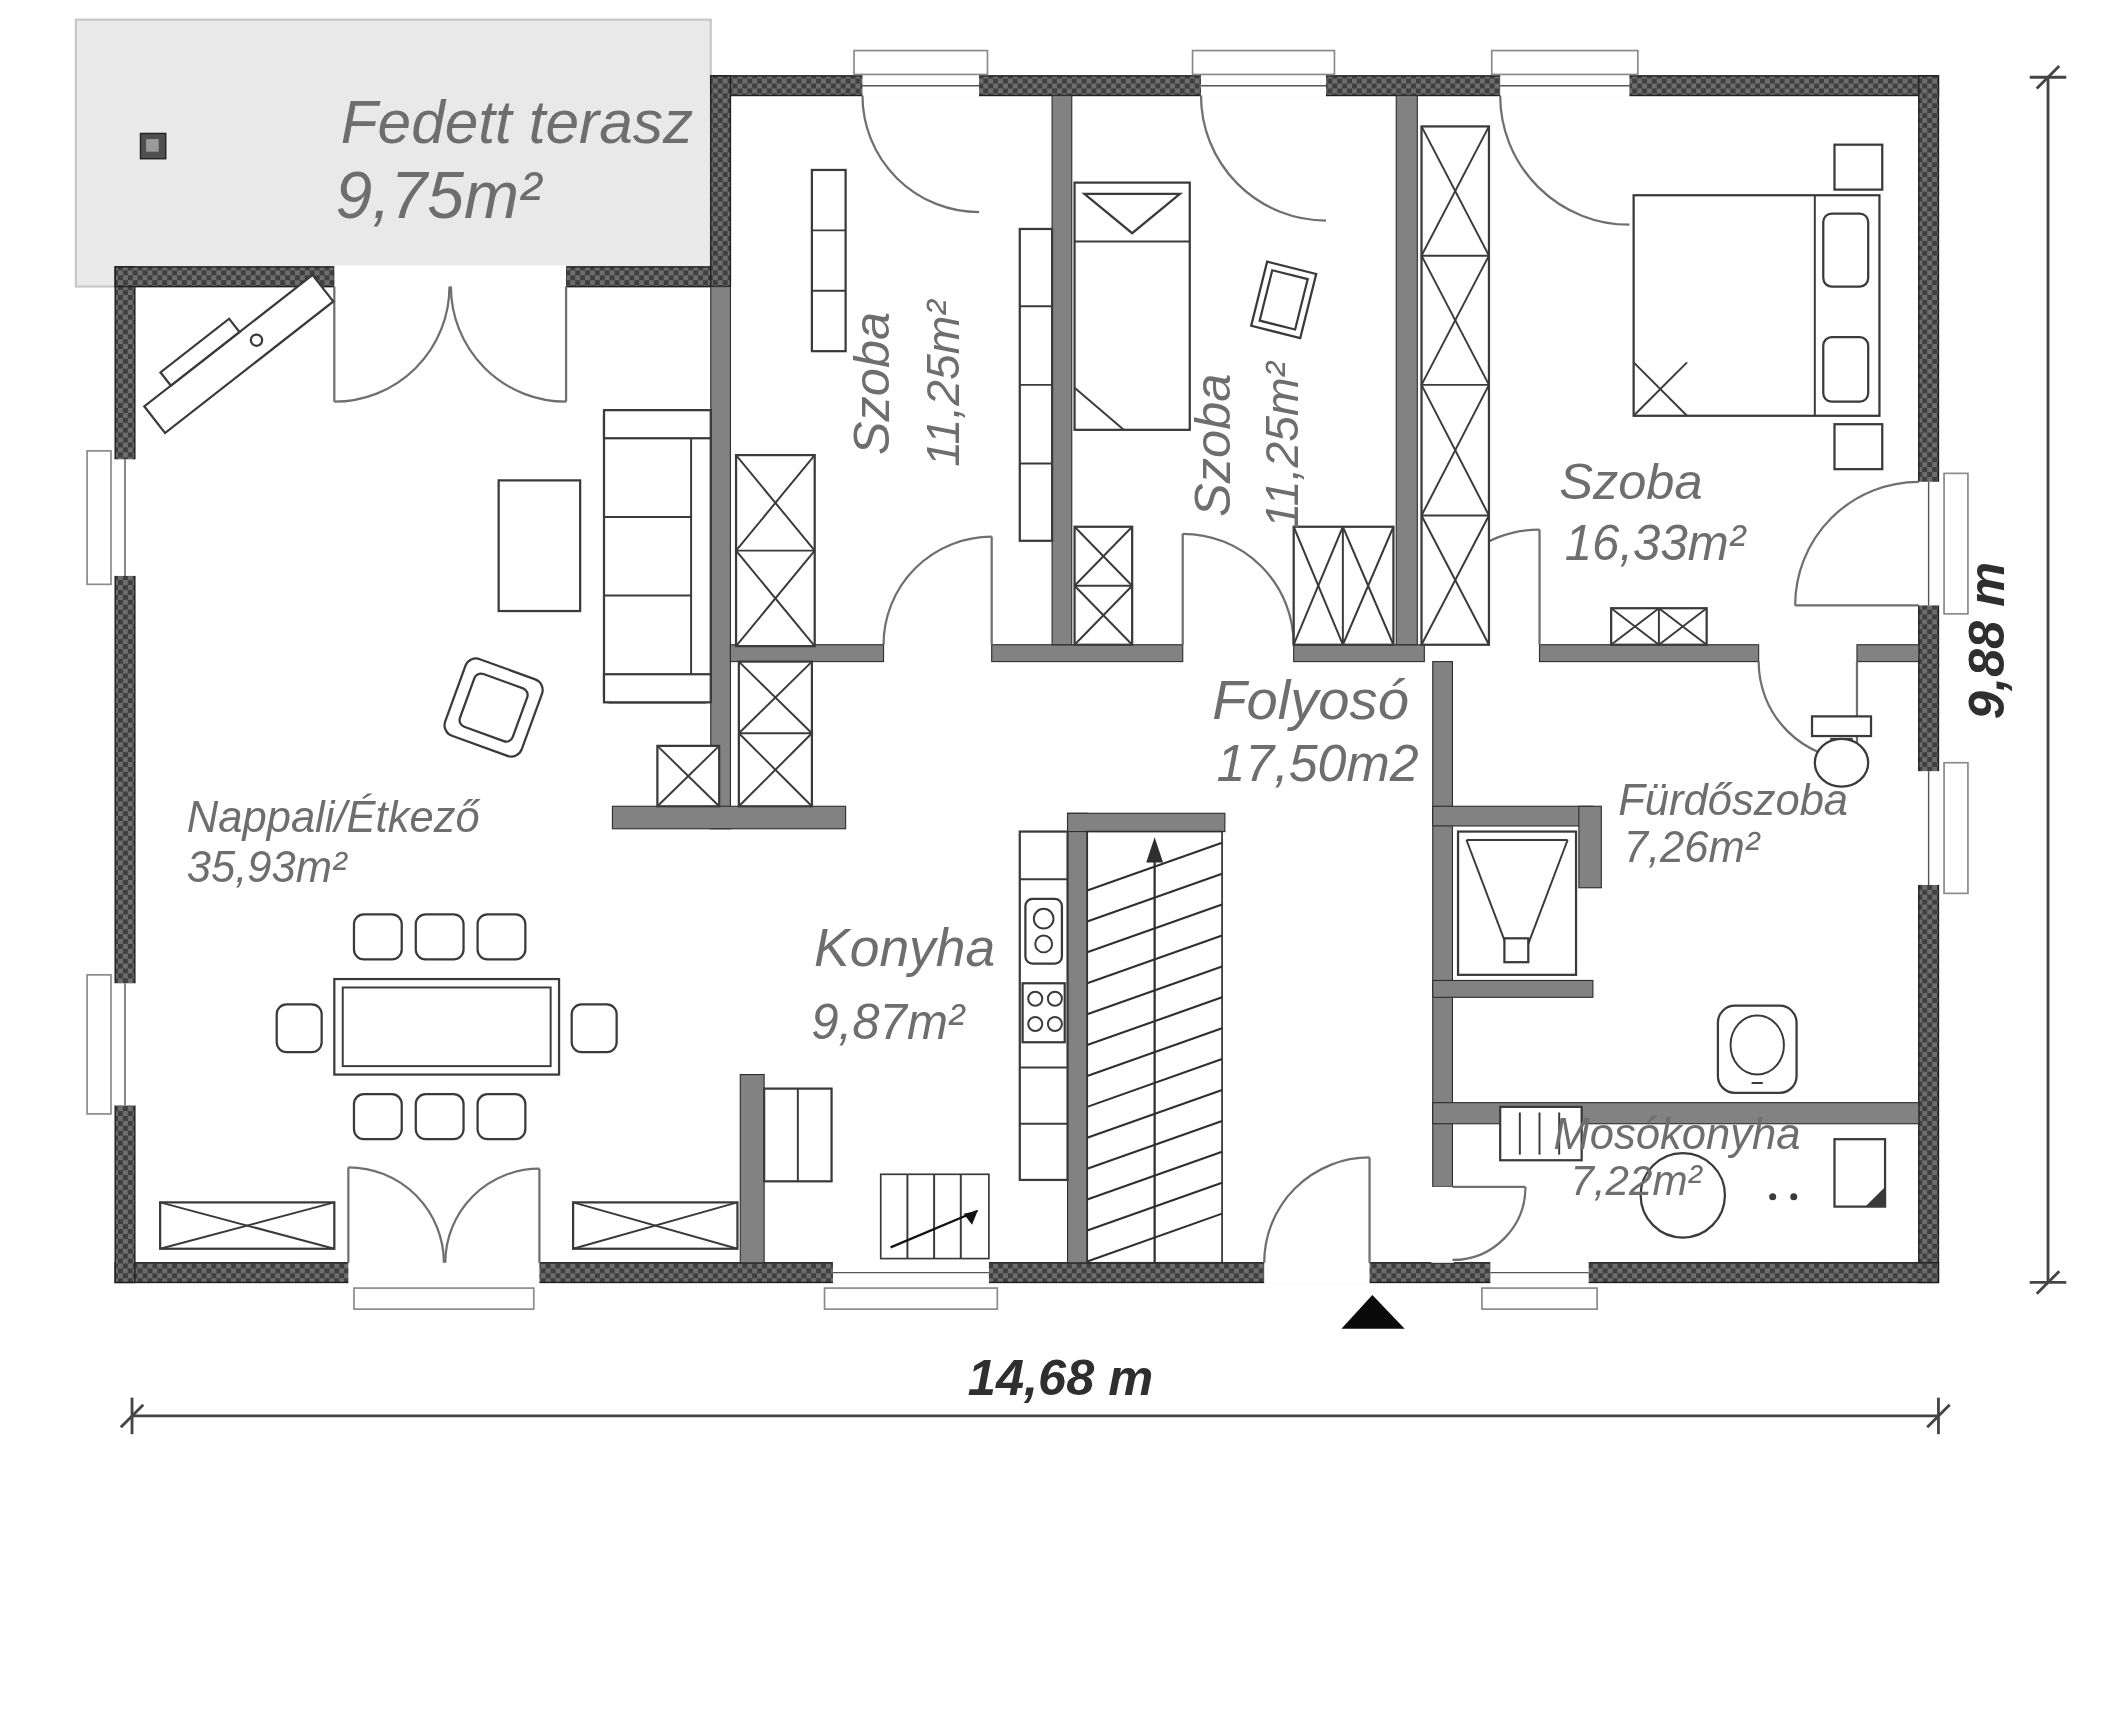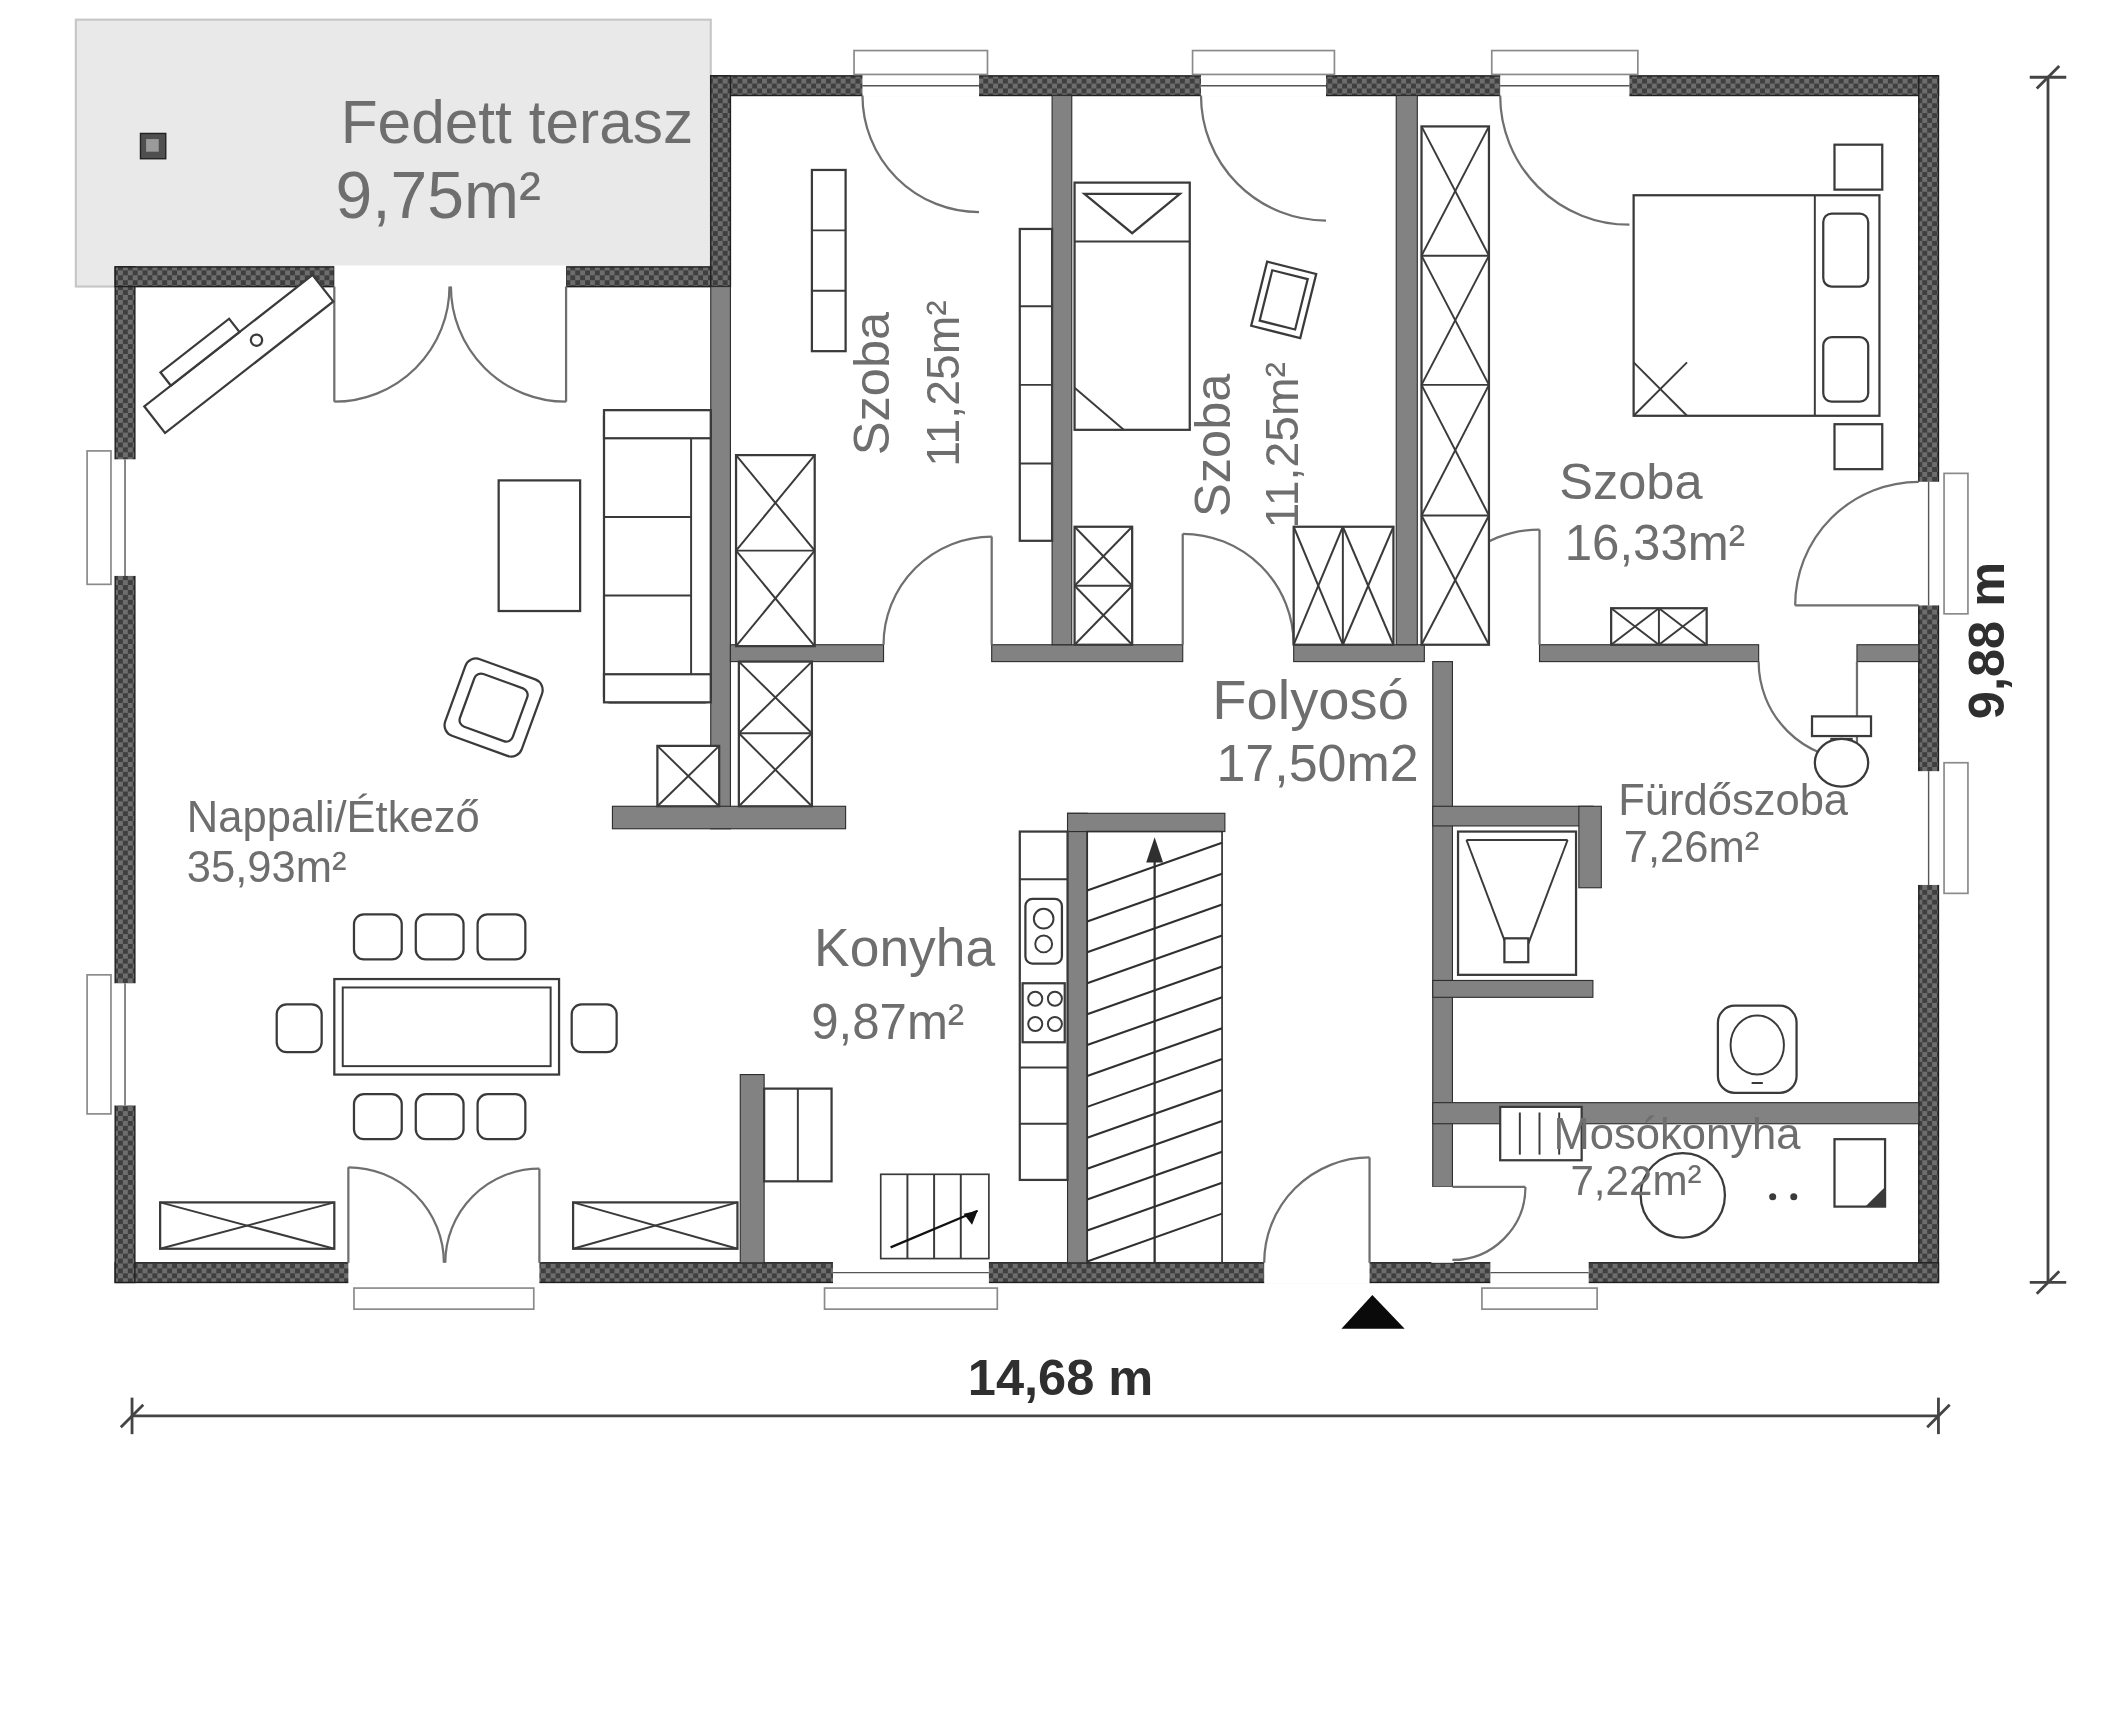--- a/index.html
+++ b/index.html
@@ -1,17 +1,17 @@
 <!DOCTYPE html>
 <html style="font-size:6.7px"><head>
 <meta charset="utf-8">
 <style>
   html,body{margin:0;padding:0;background:#ffffff;}
   body{font-family:"Liberation Sans", sans-serif;}
-  #plan-wrap{width:100vw;}
+  #plan-wrap{width:100vw;font-style:italic;}
   svg{display:block;width:100%;height:auto;background:#fff;}
   text{font-family:"Liberation Sans","DejaVu Sans",sans-serif;fill:#6e6e6e;}
   .dimtext{fill:#2f2f2f;font-weight:bold;}
   .wall-int{fill:#828282;stroke:#2e2e2e;stroke-width:0.8;}
   .opening{fill:#ffffff;stroke:none;}
   .sill{fill:#ffffff;stroke:#8a8a8a;stroke-width:1.2;}
   .furn{fill:#ffffff;stroke:#3a3a3a;stroke-width:1.6;}
   .furnline{stroke:#3a3a3a;stroke-width:1.4;fill:none;}
   .door{stroke:#6f6f6f;stroke-width:1.6;fill:none;}
   .hatchline{stroke:#2f2f2f;stroke-width:1.5;}

